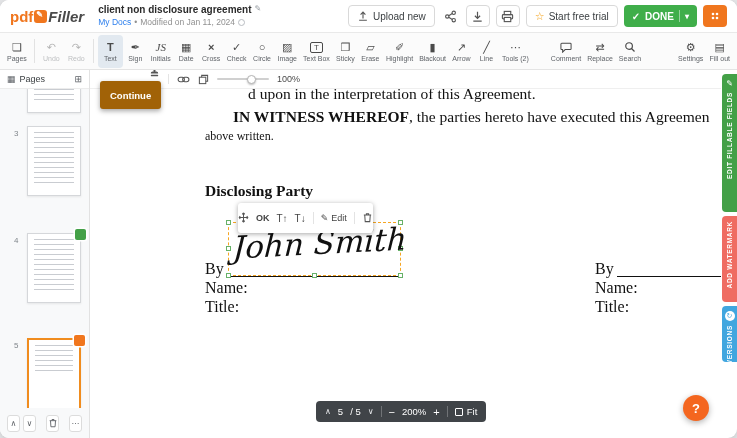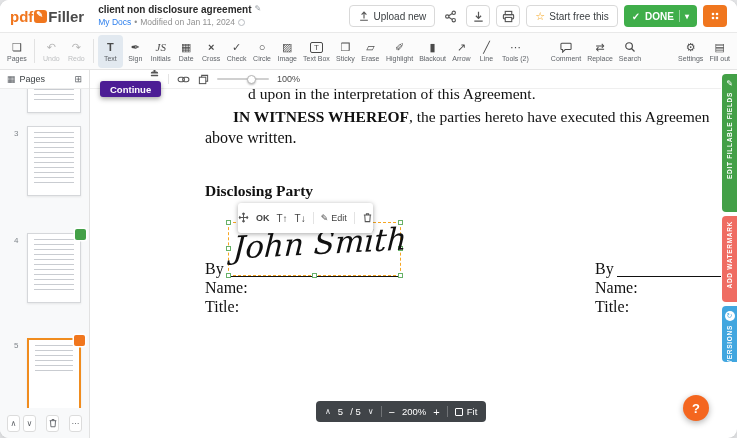--- a/index.html
+++ b/index.html
@@ -5,21 +5,21 @@
   * { margin:0; padding:0; box-sizing:border-box; }
   html,body { width:737px; height:438px; overflow:hidden; background:#e6e7e9; font-family:"Liberation Sans",sans-serif; }
   .window { position:relative; width:737px; height:438px; background:#fff; border-radius:9px; overflow:hidden; box-shadow:0 2px 8px rgba(0,0,0,.15); }
 
   
   .header { position:absolute; top:0; left:0; right:0; height:33px; background:#fff; border-bottom:1px solid #e9e9e9; display:flex; align-items:center; padding:0 10px; z-index:30; }
   .logo { display:flex; align-items:center; font-weight:bold; font-size:15px; cursor:pointer; }
   .logo .pdf { color:#f0761e;text-align:right; }
   .logo .sq { width:13px; height:13px; background:#f0761e; border-radius:3px; margin:0 1px; position:relative; }
   .logo .sq::after { content:"✎"; color:#fff; font-size:8px; position:absolute; top:0px; left:2px; }
-  .logo .filler { color:#4a4a4a; }
+  .logo .filler { color:#4a4a4a;font-style:italic; }
   .docinfo { margin-left:14px; line-height:1.25; }
   .doc-title-row { display:flex; align-items:flex-start; gap:3px; }
   .doc-title { font-size:10px; font-weight:bold; color:#2b2b2b; }
   .edit-pencil { font-size:8px; color:#9aa0a6; cursor:pointer; }
   .doc-sub { font-size:8.5px; color:#909090; display:flex; align-items:center; gap:3px; }
   .doc-sub .link { color:#2f80ed; text-decoration:none; cursor:pointer; }
   .sync-dot { width:7px; height:7px; border:1px solid #b9bdc2; border-radius:50%; display:inline-block; }
   .hright { margin-left:auto; display:flex; align-items:center; gap:6px; }
   .btn { display:inline-flex; align-items:center; gap:4px; border:1px solid #d9d9d9; border-radius:4px; background:#fff; height:22px; padding:0 8px; font-size:10px; color:#3c4043; cursor:pointer; white-space:nowrap; }
   .btn-flat { border:none; padding:0 3px; }
@@ -63,26 +63,26 @@
   .sbtn.m { margin-left:7px; }
 
   
   .canvas { position:absolute; left:90px; top:70px; right:16px; bottom:0; background:#fff; overflow:hidden; }
   .ctxbar { position:absolute; top:0; left:0; right:0; height:19px; background:#fff; border-bottom:1px solid #efefef; display:flex; align-items:center; gap:8px; padding-left:44px; z-index:5; }
   .cbtn { display:flex; align-items:flex-end; gap:3px; font-size:9px; color:#4a4a4a; cursor:pointer;flex-direction:column; }
   .csep { width:1px; height:10px; background:#e4e4e4; }
   .zslider { width:52px; height:2px; background:#d0d0d0; border-radius:1px; position:relative; cursor:pointer; }
   .zknob { position:absolute; left:30px; top:-3.5px; width:9px; height:9px; border-radius:50%; background:#fff; border:1px solid #b5b5b5; box-shadow:0 1px 2px rgba(0,0,0,.25); }
   .zlabel { font-size:9px; color:#4a4a4a; }
-  .continue { position:absolute; left:100px; top:81px; height:16px; padding:0 10px; background:#4c1d95; color:#fff; font-size:9.5px; font-weight:bold; border-radius:3px; display:flex; align-items:center; box-shadow:0 2px 5px rgba(0,0,0,.35); z-index:40; cursor:pointer; }
+  .continue { position:absolute; left:100px; top:81px; height:28px; padding:0 10px; background:#a16207; color:#fff; font-size:9.5px; font-weight:bold; border-radius:3px; display:flex; align-items:center; box-shadow:0 2px 5px rgba(0,0,0,.35); z-index:40; cursor:pointer; }
 
   .serif { position:absolute; font-family:"Liberation Serif",serif; color:#111; white-space:nowrap; }
   .frag     { left:158px; top:15px;  font-size:15.5px; }
   .witness  { left:143px; top:38px;  font-size:15.5px; }
-  .above    { left:115px; top:59px;  font-size:16px; }
+  .above    { left:115px; top:59px;  font-size:12px; }
   .section  { left:115px; top:112px; font-size:15.5px; font-weight:bold;text-align:right; }
   .by-l     { left:115px; top:190px; font-size:16px; }
   .by-r     { left:505px; top:190px; font-size:16px; }
   .name-l   { left:115px; top:209px; font-size:16px; }
   .name-r   { left:505px; top:209px; font-size:16px; }
   .title-l  { left:115px; top:228px; font-size:16px; }
   .title-r  { left:505px; top:228px; font-size:16px; }
   .sigline  { position:absolute; border-bottom:1.2px solid #111; height:1px; }
   .line-l   { left:137px; top:206px; width:173px; }
   .line-r   { left:527px; top:206px; width:118px; }
@@ -171,21 +171,21 @@
         <svg viewBox="0 0 14 14" width="13" height="13">
             <g fill="none" stroke="#555" stroke-width="1.2">
               <rect x="3.5" y="1.5" width="7" height="3.5"></rect>
               <rect x="1.5" y="5" width="11" height="4.5" rx="1"></rect>
               <rect x="3.5" y="8" width="7" height="4.5" fill="#fff"></rect>
             </g>
           </svg>
       </button>
       <button class="btn btn-trial">
         <span class="star">☆</span>
-        <span>Start free this</span>
+        <span>Start free trial</span>
       </button>
       <button class="btn btn-done">
         <span>✓</span>
         <span>DONE</span>
         <span class="ddiv"></span>
         <span class="caret">▾</span>
       </button>
       <button class="btn btn-apps">
         <svg viewBox="0 0 12 12" width="12" height="12" fill="#fff">
             <circle cx="4" cy="4" r="1.3"></circle>

